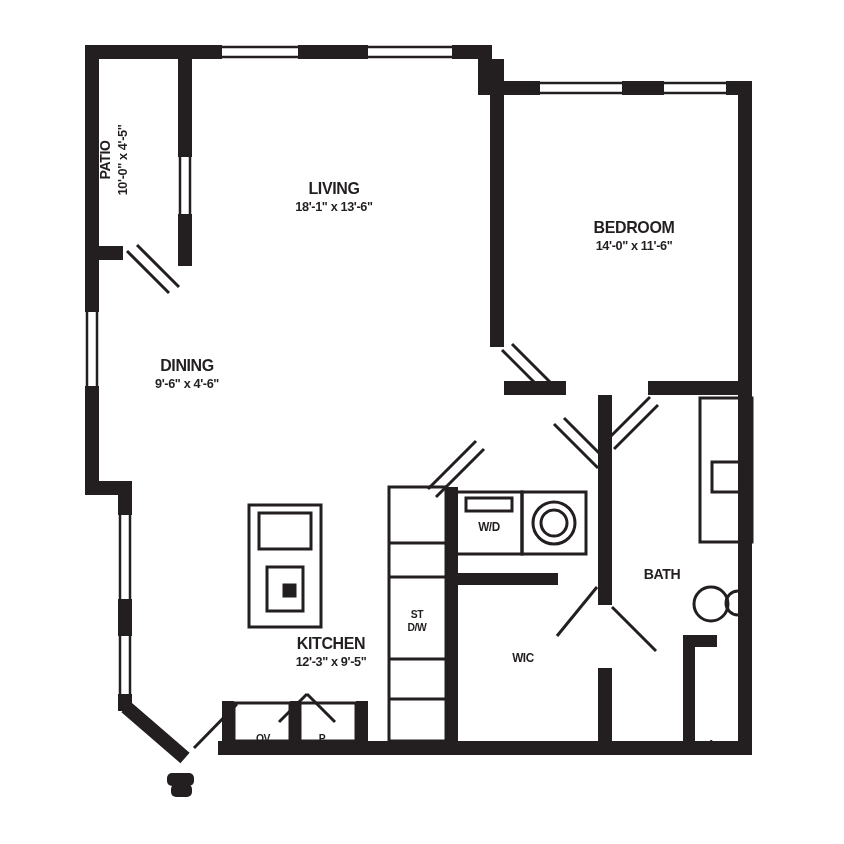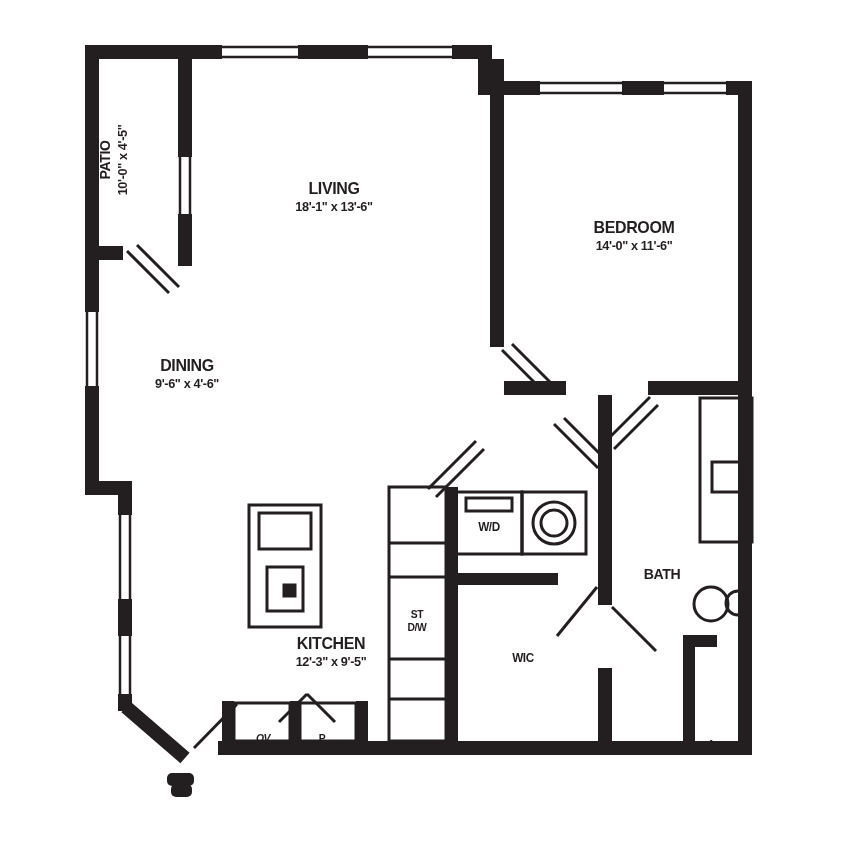--- a/index.html
+++ b/index.html
@@ -175,18 +175,18 @@
 
   <div class="label small" style="left:489px;top:528px;">W/D</div>
 
   <div class="label small" style="left:523px;top:659px;">WIC</div>
 
   <div class="label tiny" style="left:417px;top:621px;">
     <div>ST</div>
     <div>D/W</div>
   </div>
 
-  <div class="label tiny" style="left:263px;top:738px;font-style:italic;">OV</div>
+  <div class="label tiny" style="left:263px;top:738px;">OV</div>
 
   <div class="label tiny" style="left:322px;top:738px;">P</div>
 
   <div class="label tiny" style="left:711px;top:744px;">A</div>
 </div>
 
 </body></html>

